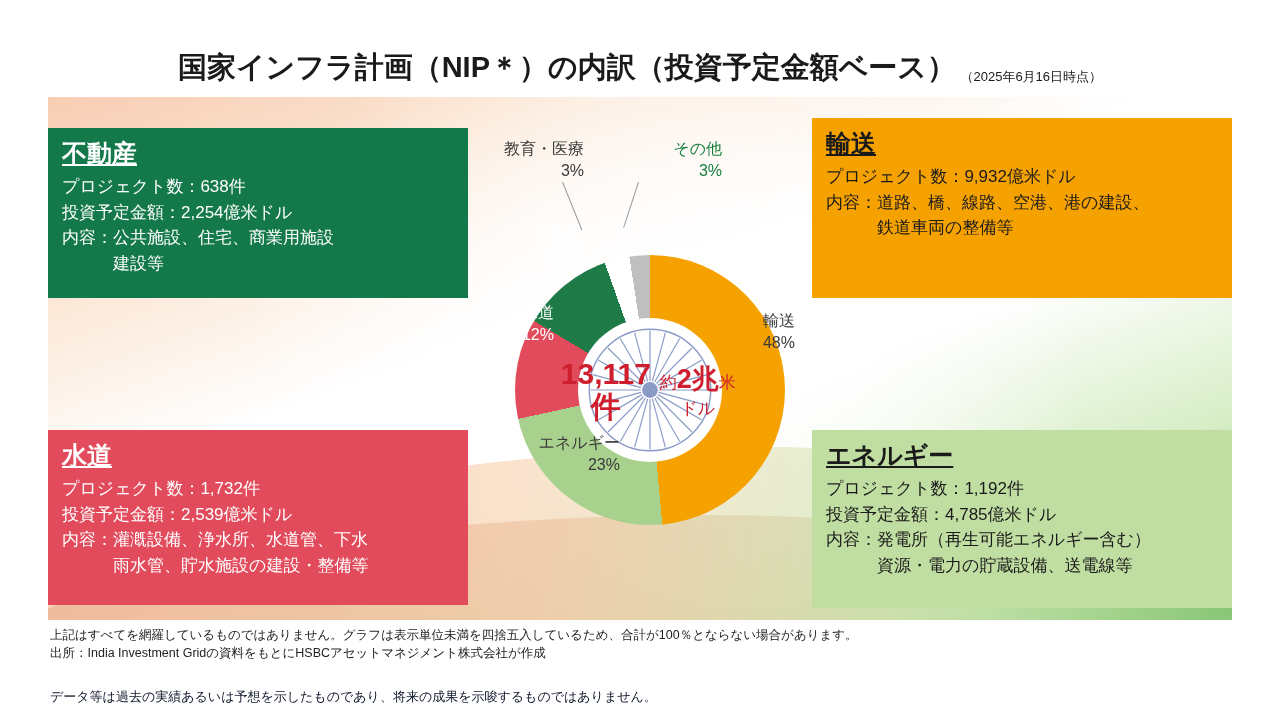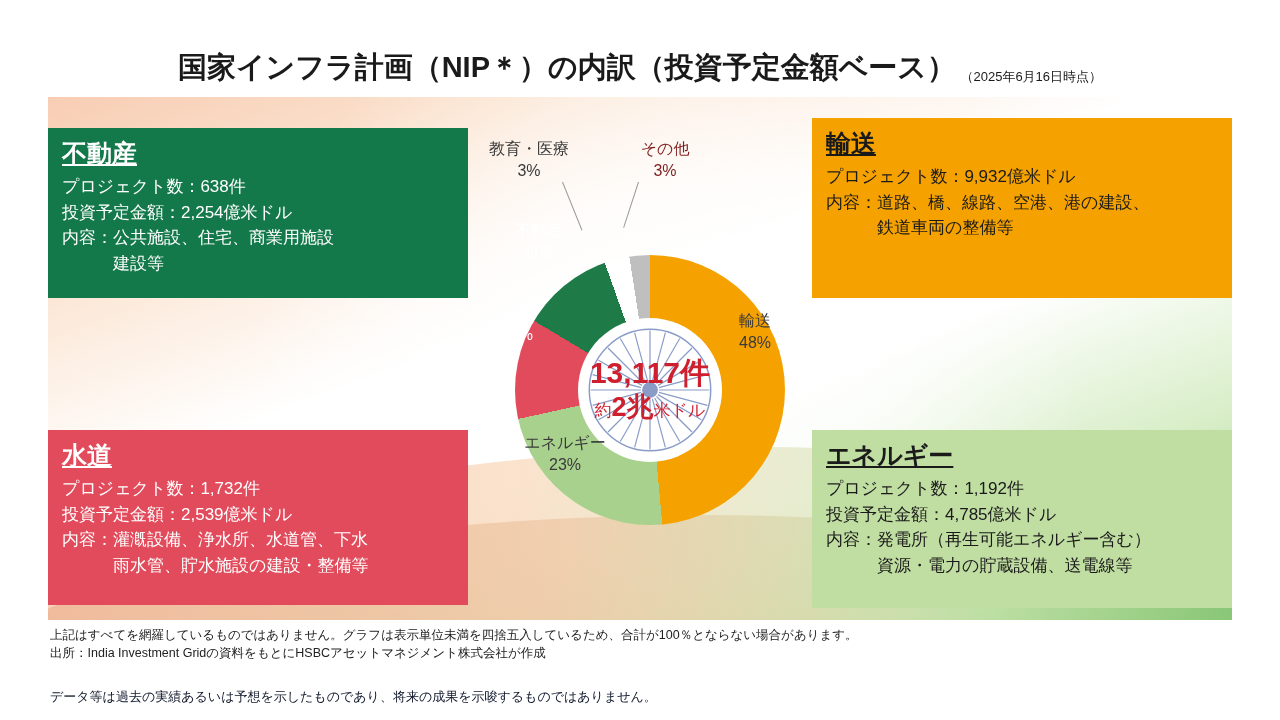--- a/index.html
+++ b/index.html
@@ -51,33 +51,33 @@
   #donut-hole{
     position:absolute;left:108px;top:198px;width:144px;height:144px;border-radius:50%;
     background:#ffffff;overflow:hidden;
   }
   #ashoka{
     position:absolute;left:50%;top:50%;width:132px;height:132px;margin-left:-66px;margin-top:-66px;
     opacity:.55;
   }
   #center-text{
     position:absolute;left:88px;top:185px;width:184px;height:170px;text-align:center;
-    display:flex;flex-direction:column;justify-content:center;align-items:center;
+    display:flex;flex-direction:row;justify-content:center;align-items:center;
   }
   #center-count{font-size:30px;font-weight:bold;color:#cf1f2e;line-height:1.1;}
   #center-amount{font-size:17px;color:#cf1f2e;margin-top:0;text-align:center;}
   #center-amount .big{font-size:27px;font-weight:bold;}
-  .slice-label{position:absolute;text-align:center;font-size:16px;color:#333;line-height:1.35;}
+  .slice-label{position:absolute;text-align:right;font-size:16px;color:#333;line-height:1.35;}
   .slice-label .pct{display:block;}
   #lbl-transport{left:245px;top:190px;width:80px;color:#3a3a3a;}
   #lbl-energy{left:40px;top:312px;width:110px;color:#3a3a3a;}
   #lbl-water{left:10px;top:182px;width:74px;color:#ffffff;}
   #lbl-realestate{left:28px;top:100px;width:82px;color:#ffffff;}
   #lbl-edu{left:4px;top:18px;width:110px;color:#3a3a3a;}
-  #lbl-other{left:150px;top:18px;width:90px;color:#7f1d1d;}
+  #lbl-other{left:162px;top:18px;width:90px;color:#15803d;}
   .leader{position:absolute;background:#9a9a9a;}
   
   #notes{position:absolute;left:50px;top:626px;width:1150px;}
   #notes div{font-size:12.5px;color:#222;line-height:1.45;white-space:pre;}
   #disclaimer{position:absolute;left:50px;top:688px;font-size:13px;color:#0f172a;}
 </style>
 </head>
 <body>
 
 <div id="title-area">

